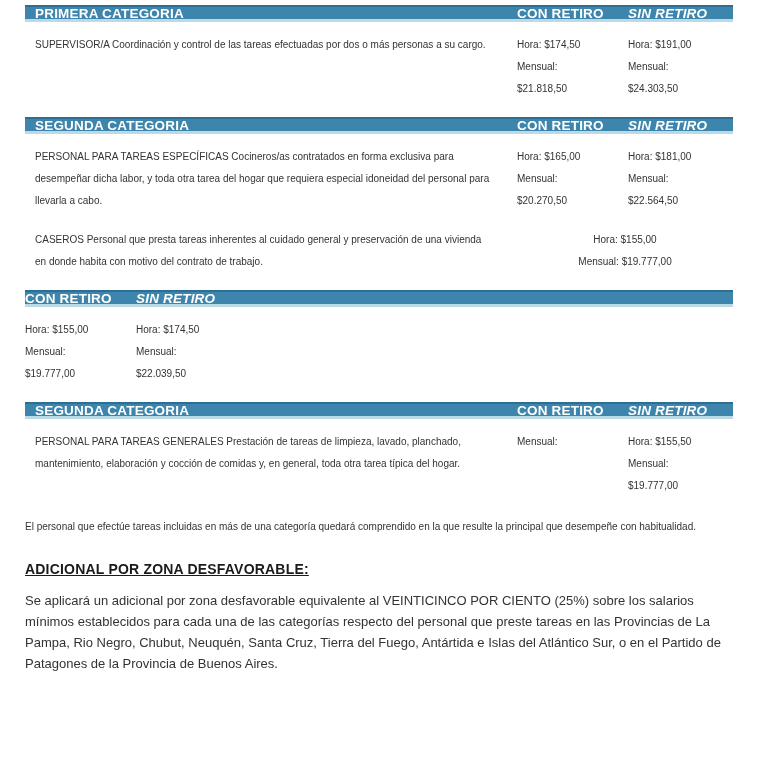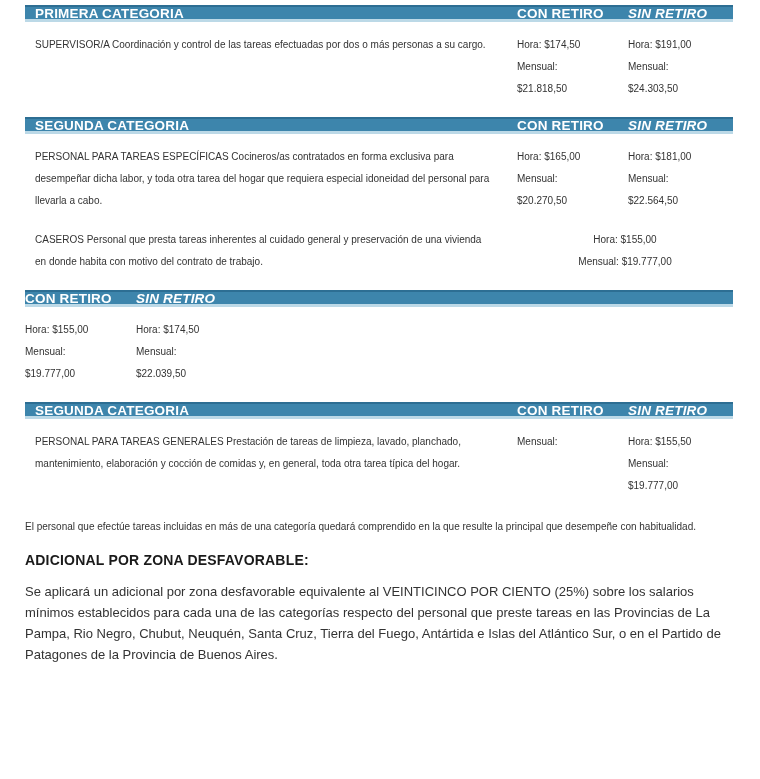--- a/index.html
+++ b/index.html
@@ -51,24 +51,25 @@
     flex: 0 0 216px;
     text-align: center;
   }
   
   .note {
     font-size: 10px;
     line-height: 21px;
     margin-top: 19px;
   }
   .zona-heading {
-    margin-top: 15px;
+    margin-top: 24px;
     font-size: 14px;
     font-weight: bold;
     color: #1a1a1a;
+    text-decoration: underline;
     letter-spacing: 0.2px;
   }
   .zona-text {
     margin-top: 13px;
     font-size: 13px;
     line-height: 21px;
   }
 </style>
 </head>
 <body>

